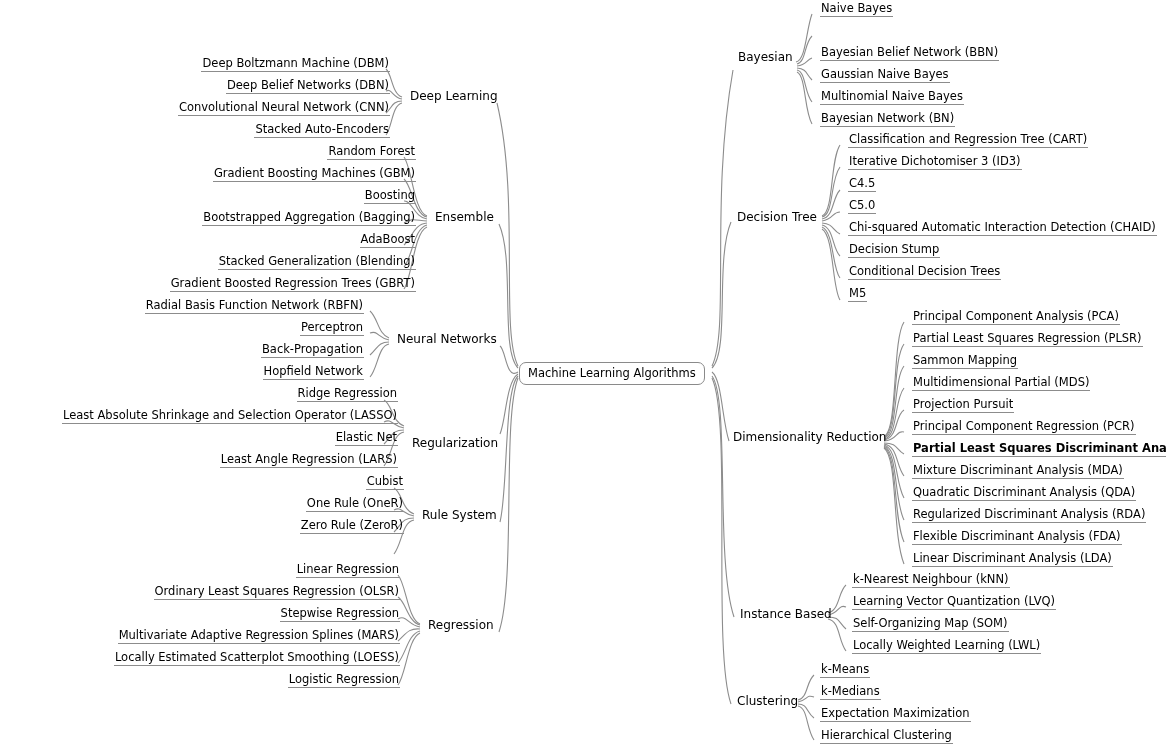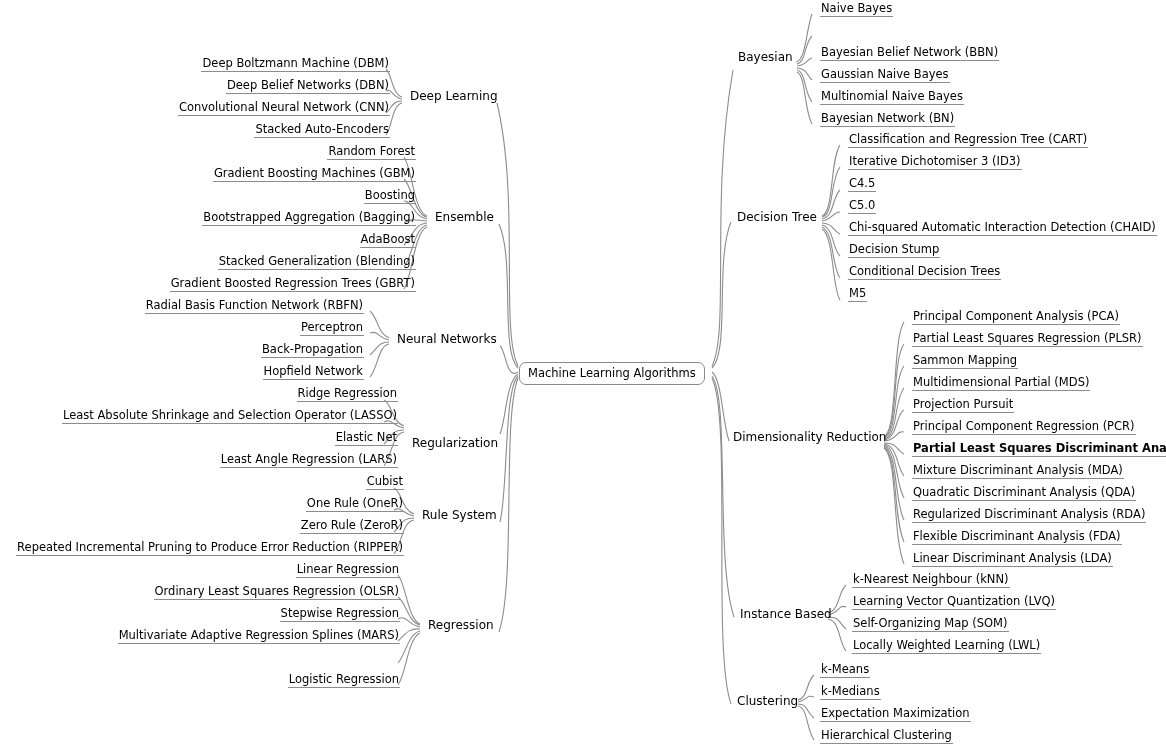--- a/index.html
+++ b/index.html
@@ -351,36 +351,36 @@
   </div>
   <div class="node leaf" style="right:762px; top:475px;">
     <span>Cubist</span>
   </div>
   <div class="node leaf" style="right:762px; top:497px;">
     <span>One Rule (OneR)</span>
   </div>
   <div class="node leaf" style="right:762px; top:519px;">
     <span>Zero Rule (ZeroR)</span>
   </div>
-  <div class="node leaf" style="right:762px; top:541px;">
-    <span>Repeated Incremental Pruning to Produce Error Reduction (RIPPER)</span>
-  </div>
 
   <div class="node branch" style="left:427px; top:619px;">
     <span>Regression</span>
   </div>
   <div class="node leaf" style="right:766px; top:563px;">
     <span>Linear Regression</span>
   </div>
   <div class="node leaf" style="right:766px; top:585px;">
     <span>Ordinary Least Squares Regression (OLSR)</span>
   </div>
   <div class="node leaf" style="right:766px; top:607px;">
     <span>Stepwise Regression</span>
   </div>
   <div class="node leaf" style="right:766px; top:629px;">
     <span>Multivariate Adaptive Regression Splines (MARS)</span>
   </div>
+  <div class="node leaf" style="right:766px; top:651px;">
+    <span>Locally Estimated Scatterplot Smoothing (LOESS)</span>
+  </div>
   <div class="node leaf" style="right:766px; top:673px;">
     <span>Logistic Regression</span>
   </div>
 
 </div>
 
 </body></html>

